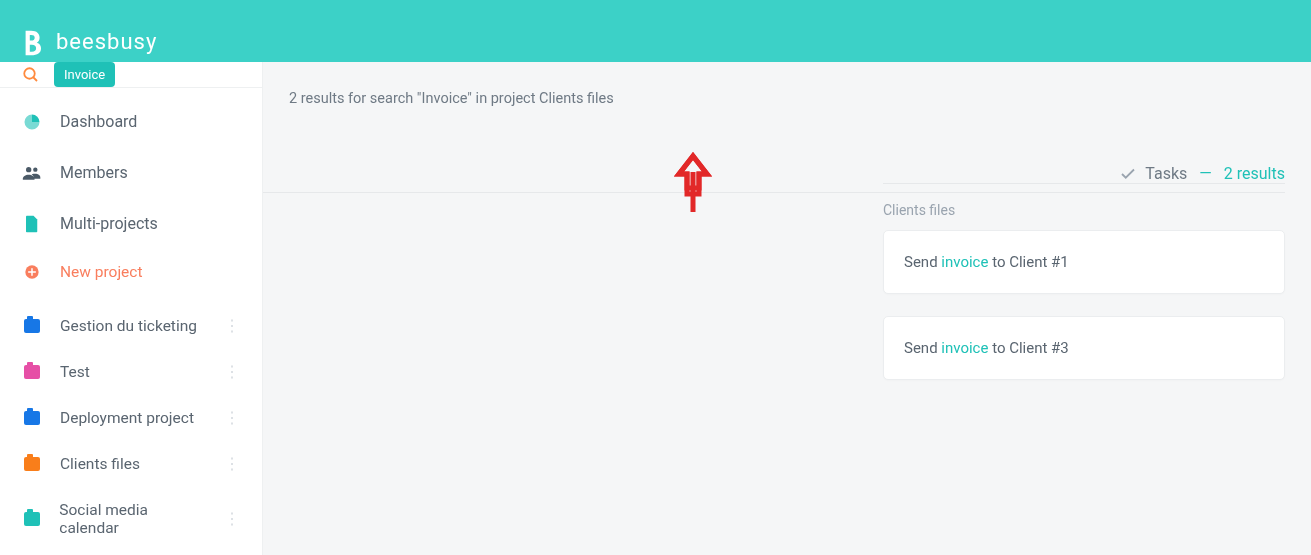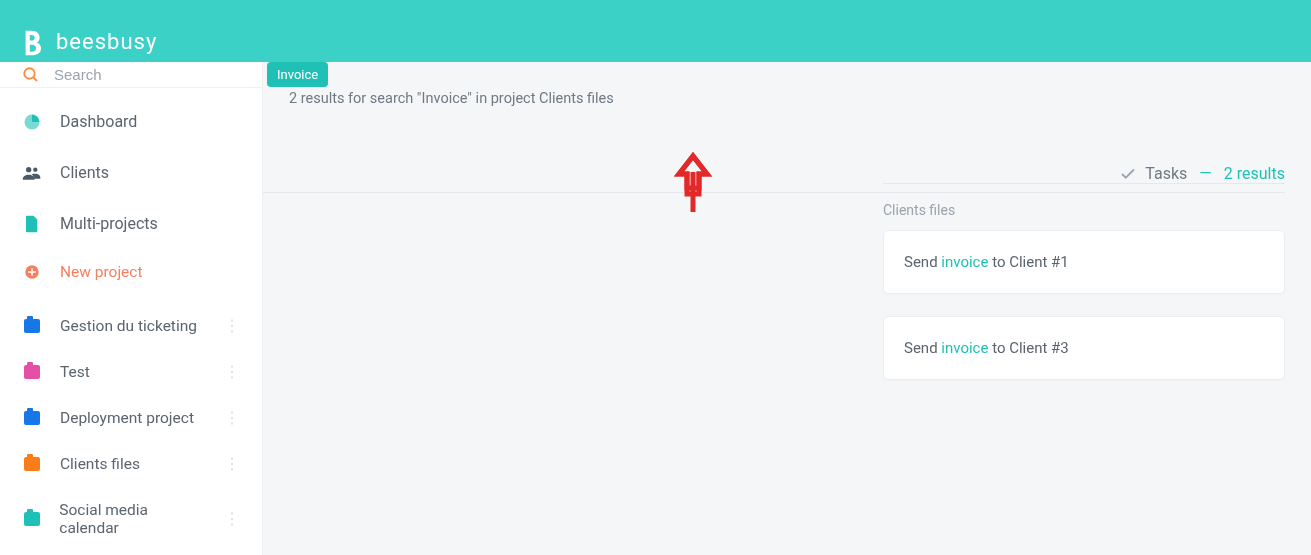--- a/index.html
+++ b/index.html
@@ -170,21 +170,20 @@
 
 <div class="layout">
   <aside class="sidebar">
     <div class="search-row">
       <span class="search-icon">
         <svg width="18" height="18" viewBox="0 0 24 24" fill="none" stroke="currentColor" stroke-width="2.4">
             <circle cx="10" cy="10" r="7"></circle>
             <line x1="20" y1="20" x2="15" y2="15"></line>
           </svg>
       </span>
-      <input class="search-input" placeholder="Search" style="">
       <span class="search-tag">Invoice</span>
     </div>
 
     <ul class="nav">
       <li class="nav-item big">
         <span class="icon-slot">
           <svg width="18" height="18" viewBox="0 0 24 24">
               <path d="M12 2v10h10A10 10 0 0 0 12 2z" fill="#1fc1b7"></path>
               <path d="M12 2a10 10 0 1 0 10 10H12V2z" fill="#1fc1b7" opacity="0.6"></path>
             </svg>
@@ -193,21 +192,21 @@
       </li>
       <li class="nav-item big">
         <span class="icon-slot">
           <svg width="20" height="16" viewBox="0 0 24 18" fill="#4b5a67">
               <circle cx="8" cy="5" r="3.2"></circle>
               <circle cx="16" cy="5" r="2.6"></circle>
               <path d="M1 16c0-3 3-5 7-5s7 2 7 5v1H1z"></path>
               <path d="M14 16v-1c0-2-1-3.5-2.5-4.5C13 10 15 10 16 10c3 0 6 1.5 6 4.5V16z"></path>
             </svg>
         </span>
-        <span>Clients</span>
+        <span>Members</span>
       </li>
       <li class="nav-item big">
         <span class="icon-slot">
           <svg width="16" height="18" viewBox="0 0 20 24" fill="#1fc1b7">
               <path d="M3 1h9l5 5v16a1 1 0 0 1-1 1H3a1 1 0 0 1-1-1V2a1 1 0 0 1 1-1z"></path>
             </svg>
         </span>
         <span>Multi-projects</span>
       </li>
       <li class="nav-item new-project">

